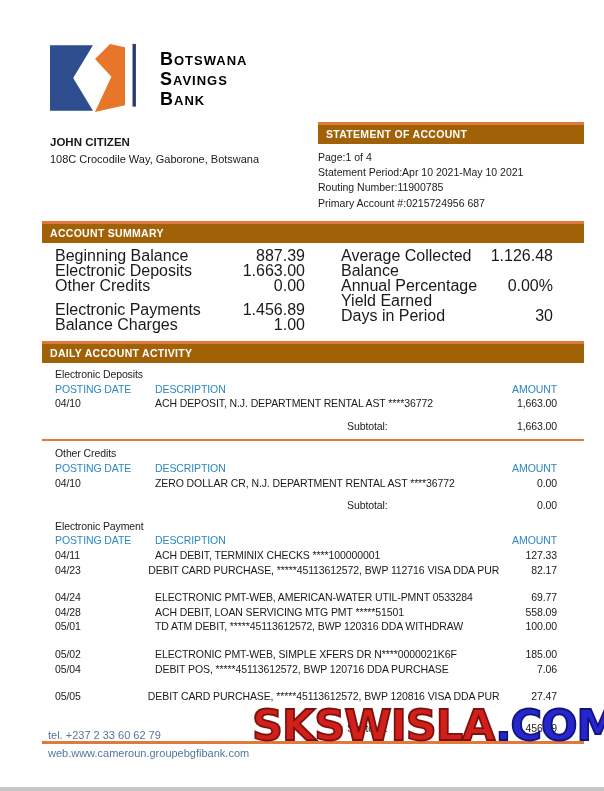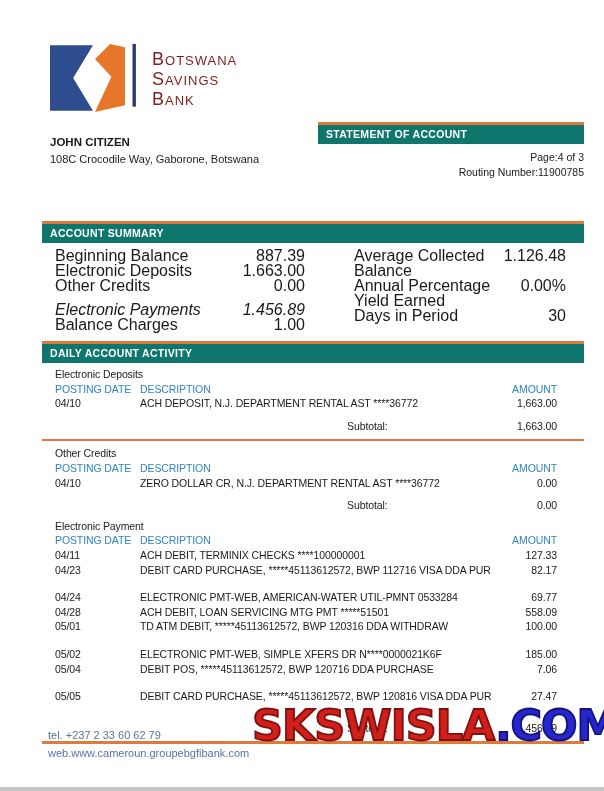--- a/index.html
+++ b/index.html
@@ -8,56 +8,56 @@
     position: relative;
     width: 604px; height: 791px;
     font-family: "Liberation Sans", sans-serif;
     color: #1a1a1a;
     overflow: hidden;
   }
 
   
   .logo { position: absolute; left: 50px; top: 42px; display: flex; align-items: flex-start; }
   .logo svg { width: 90px; height: 72px; display: block; }
-  .logo-text { margin-left: 12px; padding-top: 8px; color: #7f1d1d; font-weight: normal; letter-spacing: 1px; }
+  .logo-text { margin-left: 20px; padding-top: 8px; color: #000000; font-weight: bold; letter-spacing: 1px; }
   .logo-line { font-size: 13px; line-height: 18px; text-transform: uppercase; }
   .logo-line::first-letter { font-size: 18px; }
 
   
   .customer { position: absolute; left: 50px; top: 136px; font-size: 11px; }
   .customer-name { font-weight: bold; font-size: 11.5px; margin-bottom: 5px; }
 
   
   .bar-orange { height: 3px; background: #e0793c; }
   .bar-navy {
-    background: #0f766e; color: #ffffff;
+    background: #a16207; color: #ffffff;
     font-size: 10.5px; font-weight: bold; letter-spacing: .3px;
     padding: 3px 8px 4px 8px;
   }
 
   
   .stmt-box { position: absolute; left: 318px; top: 122px; width: 266px; }
   .stmt-rows { padding-top: 6px; font-size: 10.5px; }
-  .stmt-row { display: flex; justify-content: flex-end; line-height: 15.2px; }
+  .stmt-row { display: flex; justify-content: flex-start; line-height: 15.2px; }
 
   
   .summary { position: absolute; left: 42px; top: 221px; width: 542px; }
   .summary-body { display: flex; padding: 5px 0 0 13px; font-size: 16px; }
   .sum-col-left { width: 250px; }
-  .sum-col-right { width: 212px; margin-left: 49px; }
+  .sum-col-right { width: 212px; margin-left: 36px; }
   .sum-row { display: flex; justify-content: space-between; line-height: 15px; }
-  .group-gap { margin-top: 9px; font-style: italic; }
+  .group-gap { margin-top: 9px; }
 
   
   .activity { position: absolute; left: 42px; top: 341px; width: 542px; }
   .act-body { padding-top: 4px; font-size: 10.5px; letter-spacing: -0.1px; }
   .sec-name { margin-left: 13px; line-height: 14.6px; color: #222; }
   .t-row, .col-head { display: flex; margin: 0 27px 0 13px; line-height: 14.6px; white-space: nowrap; }
   .col-head { color: #2e86c1; }
-  .c-date { width: 85px; }
+  .c-date { width: 100px; }
   .c-desc { flex: 1; overflow: visible; }
   .c-amt { width: 62px; text-align: right; }
   .gap { margin-top: 13px; }
   .sub-row { display: flex; margin: 8px 27px 6px 13px; line-height: 14.6px; }
   .sub-spacer { width: 292px; }
   .sub-amt { flex: 1; text-align: right; }
   .sub-big-gap { margin-top: 17px; }
   .divider { height: 2px; background: #e0793c; margin: 3px 0 5px 0; }
   .bar-orange-end { height: 3px; background: #e0793c; margin-top: 6px; }
 
@@ -96,25 +96,33 @@
   <div class="customer-name">JOHN CITIZEN</div>
   <div class="customer-address">108C Crocodile Way, Gaborone, Botswana</div>
 </div>
 
 <div class="stmt-box">
   <div class="bar-orange"></div>
   <div class="bar-navy">STATEMENT OF ACCOUNT</div>
   <div class="stmt-rows">
     <div class="stmt-row">
       <span>Page:</span>
-      <span>4 of 3</span>
+      <span>1 of 4</span>
+    </div>
+    <div class="stmt-row">
+      <span>Statement Period:</span>
+      <span>Apr 10 2021-May 10 2021</span>
     </div>
     <div class="stmt-row">
       <span>Routing Number:</span>
       <span>11900785</span>
+    </div>
+    <div class="stmt-row">
+      <span>Primary Account #:</span>
+      <span>0215724956 687</span>
     </div>
   </div>
 </div>
 
 <div class="summary">
   <div class="bar-orange"></div>
   <div class="bar-navy">ACCOUNT SUMMARY</div>
   <div class="summary-body">
     <div class="sum-col-left">
       <div class="sum-row">

